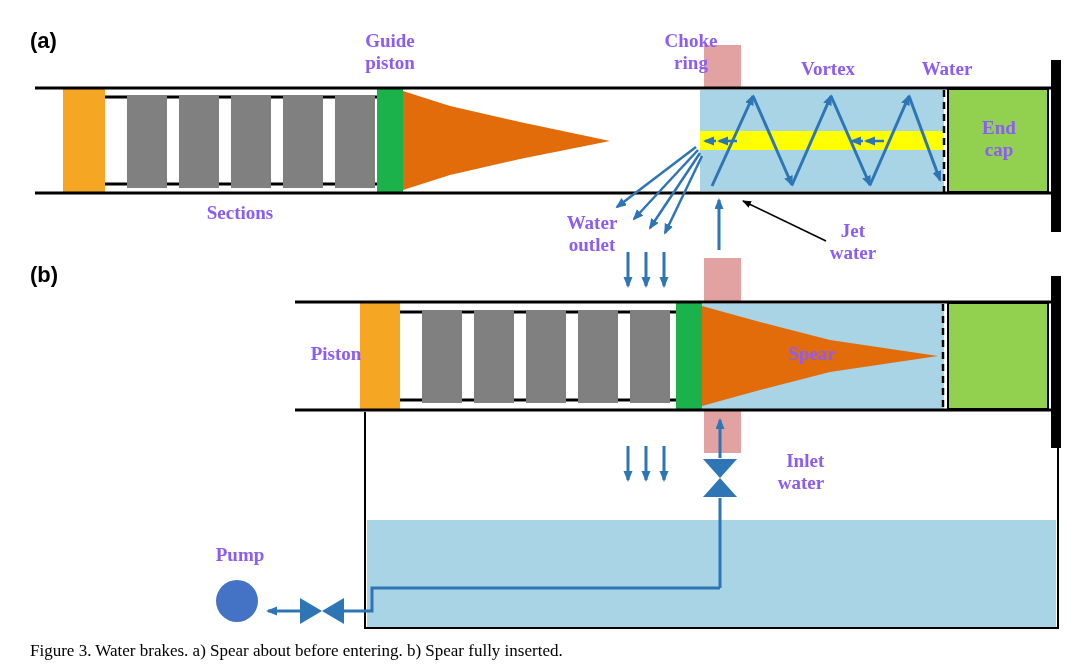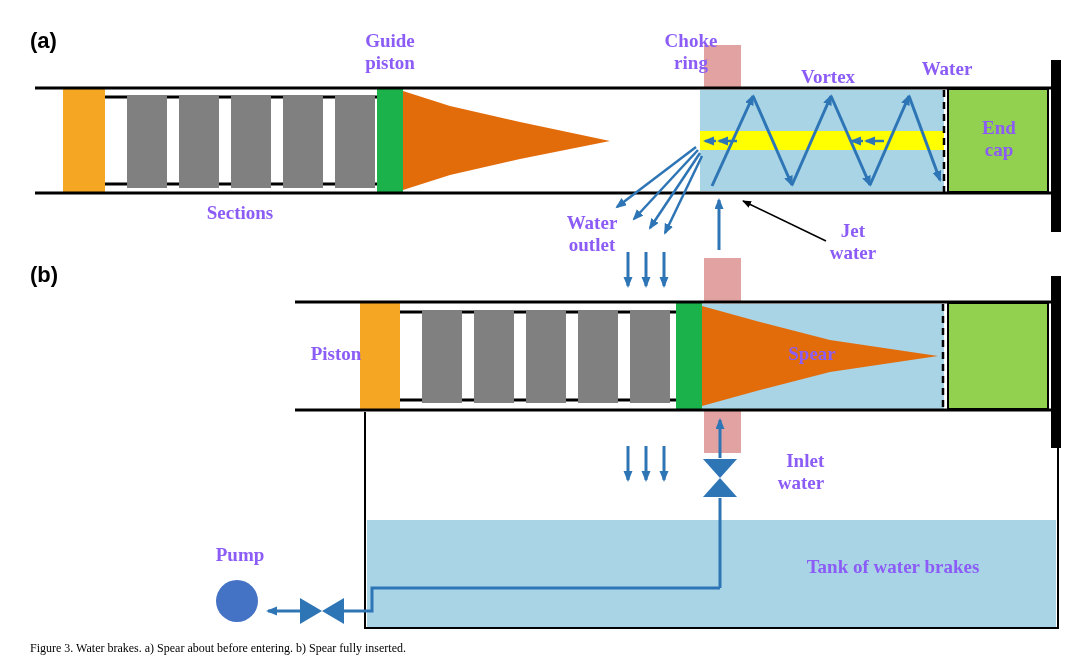--- a/index.html
+++ b/index.html
@@ -4,21 +4,21 @@
 <style>
   html,body{margin:0;padding:0;background:#ffffff;}
   #stage{position:relative;width:1080px;height:669px;background:#ffffff;overflow:hidden;
          font-family:"Liberation Serif", serif;}
   svg{position:absolute;left:0;top:0;}
   .lbl{position:absolute;transform:translateX(-50%);text-align:center;
        font-weight:bold;font-size:19px;line-height:1.15;color:#8b5cf6;
        white-space:pre-line;font-family:"Liberation Serif", serif;}
   .lbl-left{position:absolute;font-weight:bold;font-size:22px;color:#000;
        font-family:"Liberation Sans", sans-serif;}
-  .caption{position:absolute;font-size:12px;font-weight:normal;color:#000;
+  .caption{position:absolute;font-size:17px;font-weight:normal;color:#000;
        font-family:"Liberation Serif", serif;}
   
   .fill-gold{fill:#F5A623}
   .fill-gray{fill:#808080}
   .fill-green{fill:#1CB24B}
   .fill-spear{fill:#E36C0A}
   .fill-pink{fill:#E2A2A2}
   .fill-water{fill:#A8D4E6}
   .fill-jet{fill:#FFFF00}
   .fill-cap{fill:#92D050;stroke:#000;stroke-width:2}
@@ -160,33 +160,32 @@
   </g>
 
   <circle cx="237" cy="601" r="21" class="fill-pump"></circle>
 </svg>
 
 <div class="lbl-left" style="left:30px;top:28px;">(a)</div>
 <div class="lbl" style="left:390px;top:30px;">Guide
 piston</div>
 <div class="lbl" style="left:659px;top:30px;margin-left:32px;">Choke
 ring</div>
-<div class="lbl" style="left:828px;top:58px;margin-top:8px;">Vortex</div>
+<div class="lbl" style="left:828px;top:58px;">Vortex</div>
 <div class="lbl" style="left:947px;top:58px;">Water</div>
 <div class="lbl" style="left:999px;top:117px;">End
 cap</div>
 <div class="lbl" style="left:240px;top:202px;">Sections</div>
 <div class="lbl" style="left:592px;top:212px;">Water
 outlet</div>
 <div class="lbl" style="left:853px;top:220px;">Jet
 water</div>
 
 <div class="lbl-left" style="left:30px;top:262px;">(b)</div>
 <div class="lbl" style="left:336px;top:343px;">Piston</div>
 <div class="lbl" style="left:812px;top:343px;text-align:right;">Spear</div>
 <div class="lbl" style="left:801px;top:450px;text-align:right;">Inlet
 water</div>
 <div class="lbl" style="left:240px;top:544px;">Pump</div>
-<div class="lbl" style="left:893px;top:556px;">Tank of water brakes</div>
 
 <div class="caption" style="left:30px;top:641px;">Figure 3. Water brakes. a) Spear about before entering. b) Spear fully inserted.</div>
 
 </div>
 
 </body></html>

